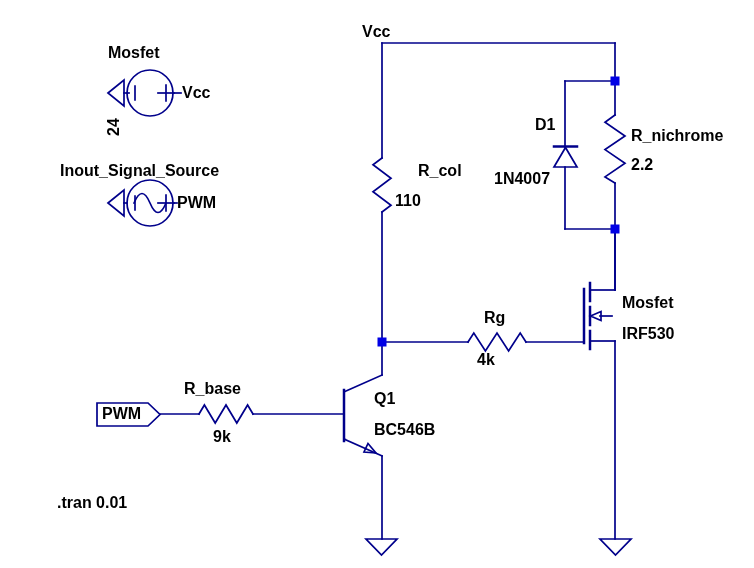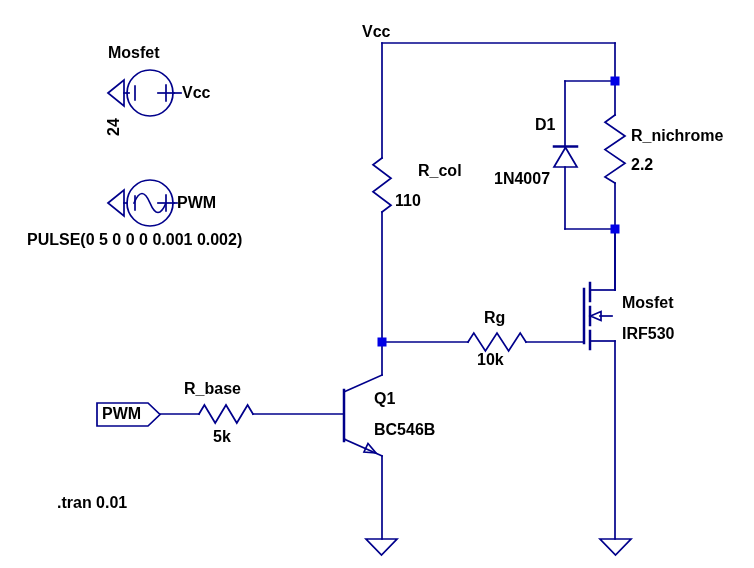--- a/index.html
+++ b/index.html
@@ -106,42 +106,42 @@
 
     <rect x="377.5" y="337.5" width="9" height="9" class="junction"></rect>
     <rect x="610.5" y="76.5" width="9" height="9" class="junction"></rect>
     <rect x="610.5" y="224.5" width="9" height="9" class="junction"></rect>
   </svg>
 
   <div class="label" style="left:108px;top:45px">Mosfet</div>
   <div class="label" style="left:182px;top:85px">Vcc</div>
   <div class="label rot" style="left:106px;top:136px">24</div>
 
+  <div class="label" style="left:60px;top:163px">Inout_Signal_Source</div>
   <div class="label" style="left:177px;top:195px">PWM</div>
-  <div class="label" style="left:27px;top:232px">PULSE(0 5 0 0 0 0.001 0.002)</div>
 
   <div class="label" style="left:362px;top:24px">Vcc</div>
 
   <div class="label" style="left:418px;top:163px">R_col</div>
   <div class="label" style="left:395px;top:193px">110</div>
 
   <div class="label" style="left:631px;top:128px">R_nichrome</div>
   <div class="label" style="left:631px;top:157px">2.2</div>
 
   <div class="label" style="left:535px;top:117px">D1</div>
   <div class="label" style="left:494px;top:171px">1N4007</div>
 
   <div class="label" style="left:622px;top:295px">Mosfet</div>
   <div class="label" style="left:622px;top:326px">IRF530</div>
 
   <div class="label" style="left:484px;top:310px">Rg</div>
-  <div class="label" style="left:477px;top:352px">10k</div>
+  <div class="label" style="left:477px;top:352px">4k</div>
 
   <div class="label" style="left:374px;top:391px">Q1</div>
   <div class="label" style="left:374px;top:422px">BC546B</div>
 
   <div class="label" style="left:184px;top:381px">R_base</div>
-  <div class="label" style="left:213px;top:429px">5k</div>
+  <div class="label" style="left:213px;top:429px">9k</div>
 
   <div class="label" style="left:102px;top:406px">PWM</div>
 
   <div class="label" style="left:57px;top:495px">.tran 0.01</div>
 </div>
 
 </body></html>

